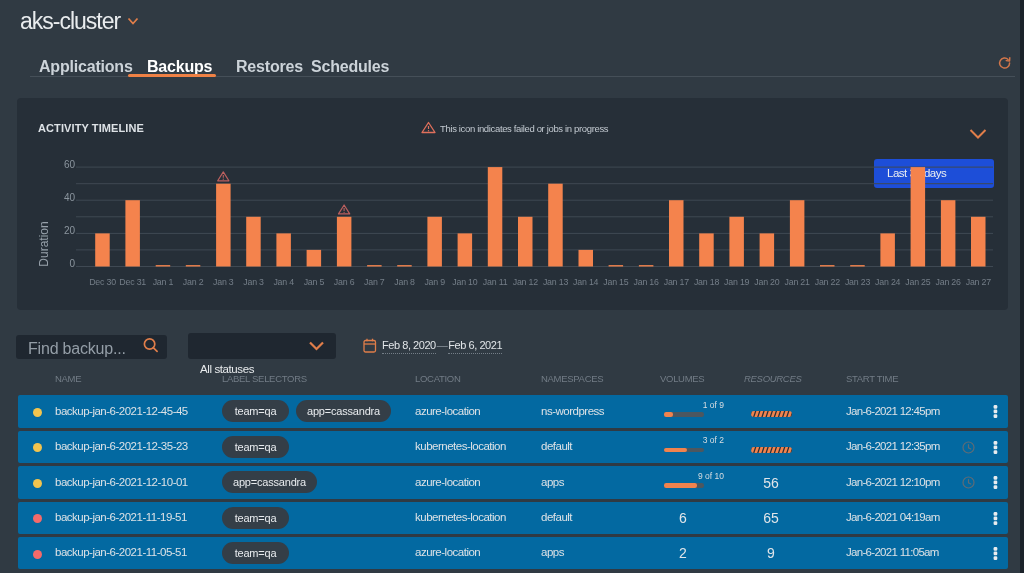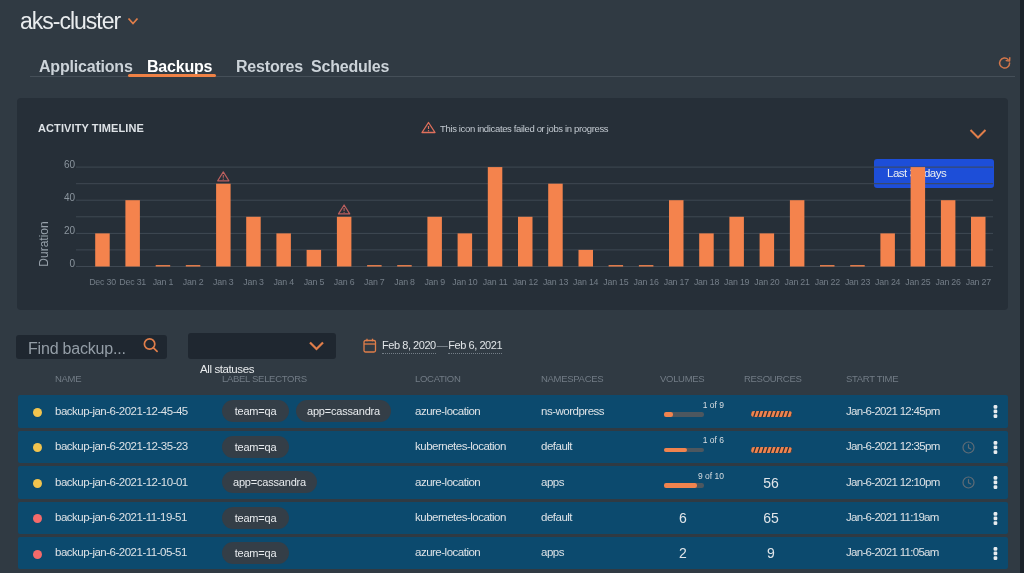--- a/index.html
+++ b/index.html
@@ -16,21 +16,21 @@
 #rangebtn { left:874px; top:119px; width:120px; height:29px; background:#1d4ed8; border-radius:3px;margin-top:40px; }
 #rangebtn span { position:absolute; left:13px; top:8px; font-size:11.5px; letter-spacing:-0.5px; color:#eceff1; }
 #search { left:16px; top:335px; width:151px; height:24px; background:#1f2730; border-radius:3px; }
 #search span { position:absolute; left:12px; top:5px; font-size:16px; letter-spacing:-0.2px; color:#949ea7; }
 #select { left:188px; top:333px; width:148px; height:26px; background:#1f2730; border-radius:3px; }
 #select span { position:absolute; left:12px; top:6px; font-size:11.5px; letter-spacing:-0.4px; color:#e8ebed;margin-top:24px; }
 #daterange { left:382px; top:339px; font-size:11px; letter-spacing:-0.45px; color:#e1e5e8; }
 #daterange .d { border-bottom:1px dotted #747e87; padding-bottom:2px; display:inline-block; }
 #daterange .sep { color:#8c959e; }
 .th { top:373px; font-size:9.5px; color:#727c86; letter-spacing:-0.3px; }
-.row { left:18px; width:990px; height:32.5px; background:#0c4a6e; border-radius:2px; }
+.row { left:18px; width:990px; height:32.5px; background:#0369a1; border-radius:2px; }
 .dot { width:9px; height:9px; border-radius:50%; left:15.3px; top:12.8px; position:absolute; }
 .yellow { background:#f2c44e; }
 .red { background:#f56a6a; }
 .cell { position:absolute; font-size:11.5px; letter-spacing:-0.5px; color:#dde2e6; top:9.5px; }
 .name { left:37px; }
 .time { letter-spacing:-0.7px !important; }
 .loc { left:397px; }
 .ns { left:523px; }
 .chip { position:absolute; top:5px; height:22px; line-height:22px; background:#343e47; border-radius:11px; font-size:11px; letter-spacing:-0.2px; color:#e8ebee; text-align:center; }
 .ptrack { position:absolute; left:645.5px; top:17px; width:40.5px; height:4.5px; border-radius:2.2px; background:#4d575f; }
@@ -182,21 +182,21 @@
     <line x1="4" y1="0.7" x2="4" y2="3.3" stroke="#e07e4a" stroke-width="1.3"></line>
     <line x1="9.5" y1="0.7" x2="9.5" y2="3.3" stroke="#e07e4a" stroke-width="1.3"></line>
   </svg>
 <div class="abs" id="daterange"><span class="d">Feb 8, 2020</span><span class="sep" style="margin:0 1px;">—</span><span class="d">Feb 6, 2021</span></div>
 
 <span class="abs th" style="left:55px;">NAME</span>
 <span class="abs th" style="left:222px;">LABEL SELECTORS</span>
 <span class="abs th" style="left:415px;">LOCATION</span>
 <span class="abs th" style="left:541px;">NAMESPACES</span>
 <span class="abs th" style="left:660px;">VOLUMES</span>
-<span class="abs th" style="left:744px;">RESOURCES</span>
+<span class="abs th" style="left:744px;font-style:italic;">RESOURCES</span>
 <span class="abs th" style="left:846px;">START TIME</span>
 
 <div class="abs row" style="top:395.3px;">
     <span class="dot yellow"></span>
     <span class="cell name">backup-jan-6-2021-12-45-45</span>
     <span class="chip" style="left:204px; width:67px;">team=qa</span>
     <span class="chip" style="left:278px; width:95px;">app=cassandra</span>
     <span class="cell loc">azure-location</span>
     <span class="cell ns">ns-wordpress</span>
     <span class="plabel">1 of 9</span>
@@ -233,21 +233,21 @@
       <rect x="0.6" y="4.6" width="3.7" height="3.7" rx="1.2" fill="#e8ecef"></rect>
       <rect x="0.6" y="9.2" width="3.7" height="3.7" rx="1.2" fill="#e8ecef"></rect>
     </svg>
   </div>
 <div class="abs row" style="top:430.7px;">
     <span class="dot yellow"></span>
     <span class="cell name">backup-jan-6-2021-12-35-23</span>
     <span class="chip" style="left:204px; width:67px;">team=qa</span>
     <span class="cell loc">kubernetes-location</span>
     <span class="cell ns">default</span>
-    <span class="plabel">1 of 6</span>
+    <span class="plabel">3 of 2</span>
     <span class="ptrack">
       <span class="pfill" style="width:23px;"></span>
     </span>
     <svg class="stripe" width="41" height="6" viewBox="0 0 41 6">
       <defs>
         <clipPath id="rbclip">
           <rect width="41" height="6" rx="3"></rect>
         </clipPath>
       </defs>
       <g clip-path="url(#rbclip)">
@@ -302,21 +302,21 @@
     </svg>
   </div>
 <div class="abs row" style="top:501.5px;">
     <span class="dot red"></span>
     <span class="cell name">backup-jan-6-2021-11-19-51</span>
     <span class="chip" style="left:204px; width:67px;">team=qa</span>
     <span class="cell loc">kubernetes-location</span>
     <span class="cell ns">default</span>
     <span class="num vol">6</span>
     <span class="num res">65</span>
-    <span class="cell time">Jan-6-2021 11:19am</span>
+    <span class="cell time">Jan-6-2021 04:19am</span>
     <svg style="position:absolute; left:975px; top:10px;" width="5" height="13" viewBox="0 0 5 13">
       <rect x="0.6" y="0" width="3.7" height="3.7" rx="1.2" fill="#e8ecef"></rect>
       <rect x="0.6" y="4.6" width="3.7" height="3.7" rx="1.2" fill="#e8ecef"></rect>
       <rect x="0.6" y="9.2" width="3.7" height="3.7" rx="1.2" fill="#e8ecef"></rect>
     </svg>
   </div>
 <div class="abs row" style="top:536.9px;">
     <span class="dot red"></span>
     <span class="cell name">backup-jan-6-2021-11-05-51</span>
     <span class="chip" style="left:204px; width:67px;">team=qa</span>

